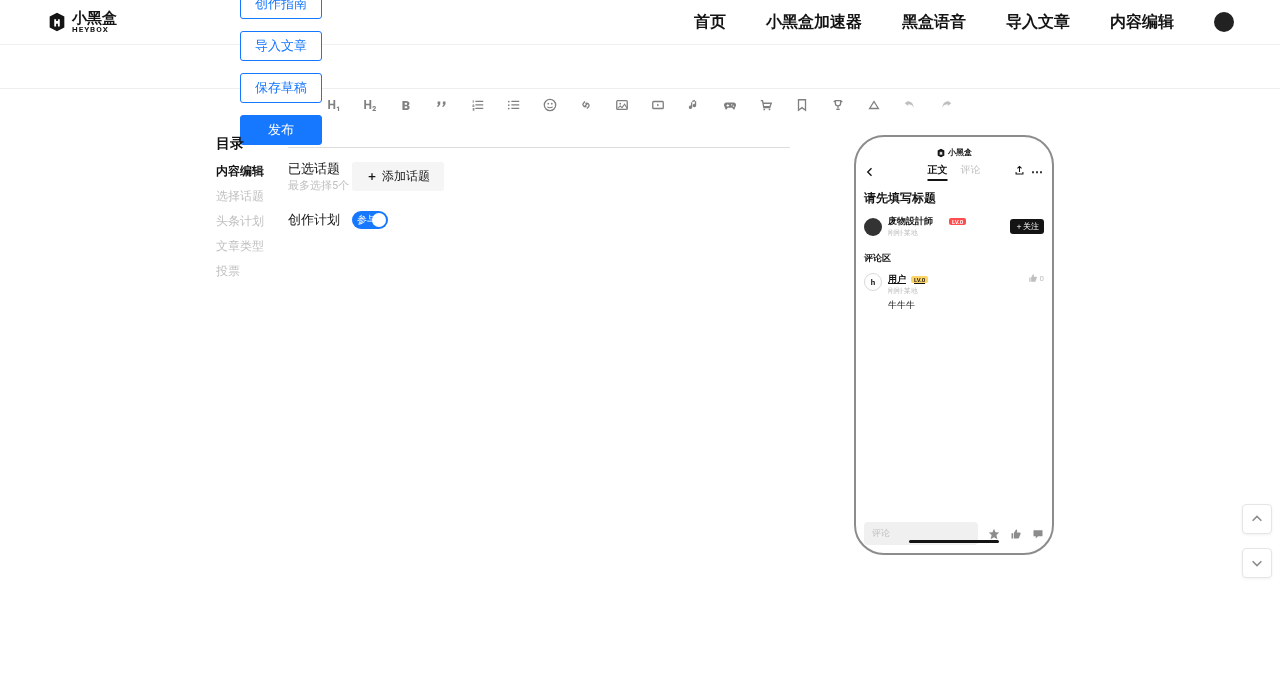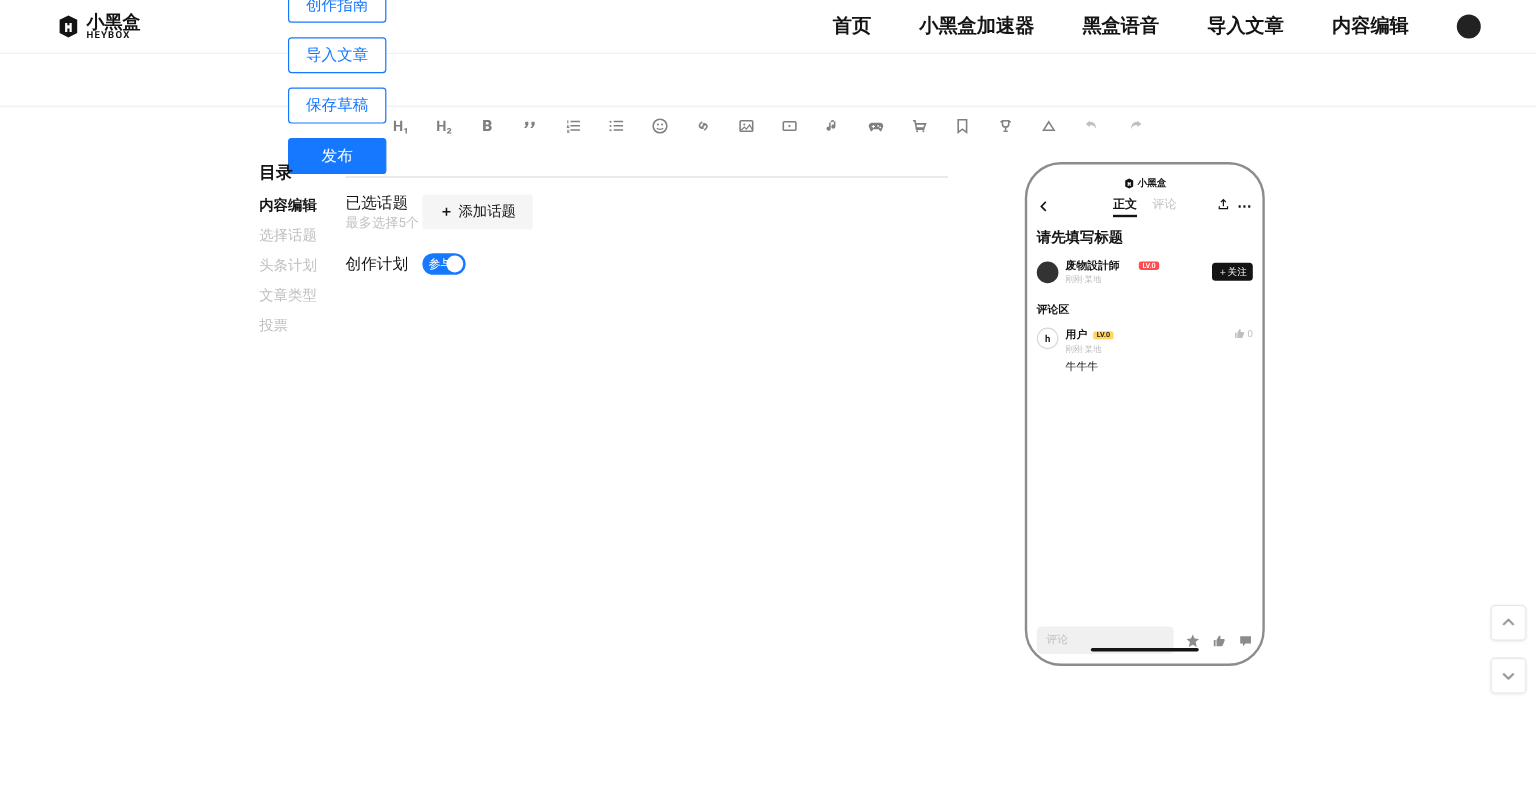--- a/index.html
+++ b/index.html
@@ -61,21 +61,21 @@
   .ph-avatar { width: 18px; height: 18px; border-radius: 50%; background: #333; }
   .ph-author-info { margin-left: 6px; flex: 1; }
   .ph-name { font-size: 9px; font-weight: 600; display: flex; align-items: center; gap: 16px; }
   .ph-badge { background: #ff4d4f; color: #fff; font-size: 6px; padding: 0 3px; border-radius: 2px; }
   .ph-meta { font-size: 7px; color: #bfbfbf; }
   .ph-follow { font-size: 8px; background: #141414; color: #fff; padding: 2px 5px; border-radius: 3px; }
   .ph-section { font-size: 9px; font-weight: 600; margin-top: 14px; }
   .ph-comment { display: flex; align-items: flex-start; margin-top: 8px; }
   .ph-cavatar { width: 18px; height: 18px; border-radius: 50%; border: 1px solid #d9d9d9; display: flex; align-items: center; justify-content: center; font-size: 8px; font-weight: 700; }
   .ph-cinfo { margin-left: 6px; flex: 1; }
-  .ph-cname { font-size: 9px; font-weight: 600; display: flex; align-items: center; gap: 5px; }
+  .ph-cname { font-size: 9px; font-weight: 600; display: flex; align-items: center; gap: 5px; text-decoration: underline; }
   .ph-cbadge { background: #ffd666; font-size: 6px; padding: 0 3px; border-radius: 2px; }
   .ph-cmeta { font-size: 7px; color: #bfbfbf; }
   .ph-ctext { font-size: 9px; color: #141414; margin-top: 3px; }
   .ph-like { font-size: 8px; color: #bfbfbf; display: flex; align-items: center; gap: 2px; }
   .ph-bottom { margin-top: auto; display: flex; align-items: center; gap: 10px; }
   .ph-input { flex: 1; background: #f0f0f0; border-radius: 4px; font-size: 9px; color: #bfbfbf; padding: 5px 8px; }
   .ph-bicon { font-size: 11px; color: #8c8c8c; cursor: pointer; }
   .ph-homebar { width: 90px; height: 3px; background: #141414; border-radius: 2px; position: absolute; bottom: 2px; left: 50%; transform: translateX(-50%); }
 
   .scroll-btns { position: fixed; right: 8px; bottom: 96px; display: flex; flex-direction: column; gap: 14px; }

